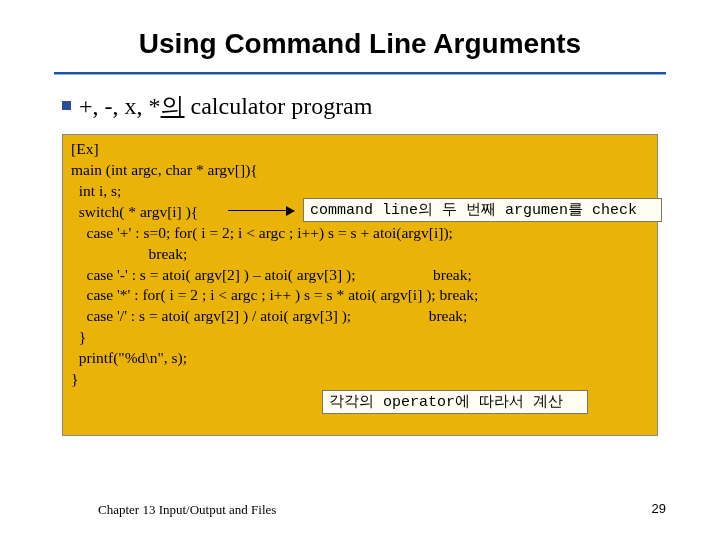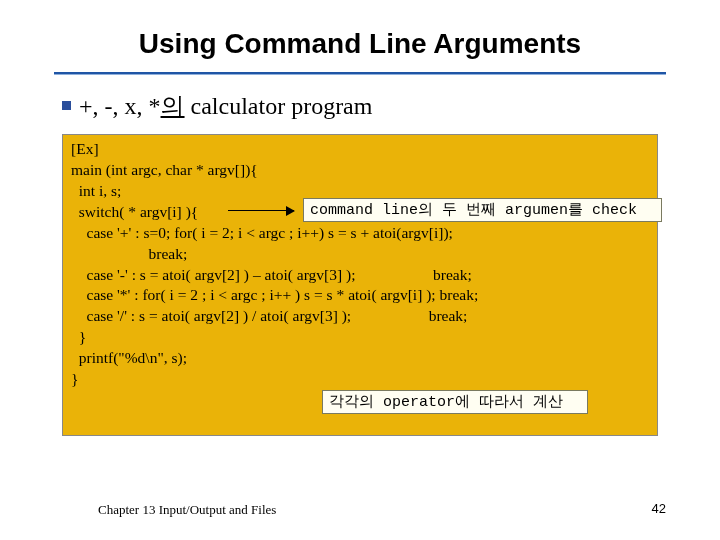--- a/index.html
+++ b/index.html
@@ -152,15 +152,15 @@
 <span>  }</span>
 <span>  printf("%d\n", s);</span>
 <span>}</span></div>
   </div>
 
   <div class="arrow arrow1"></div>
   <div class="callout callout1">command line의 두 번째 argumen를 check</div>
   <div class="callout callout2">각각의 operator에 따라서 계산</div>
 
   <div class="footer-left">Chapter 13  Input/Output and Files</div>
-  <div class="footer-right">42</div>
+  <div class="footer-right">29</div>
 
 </div>
 
 </body></html>

